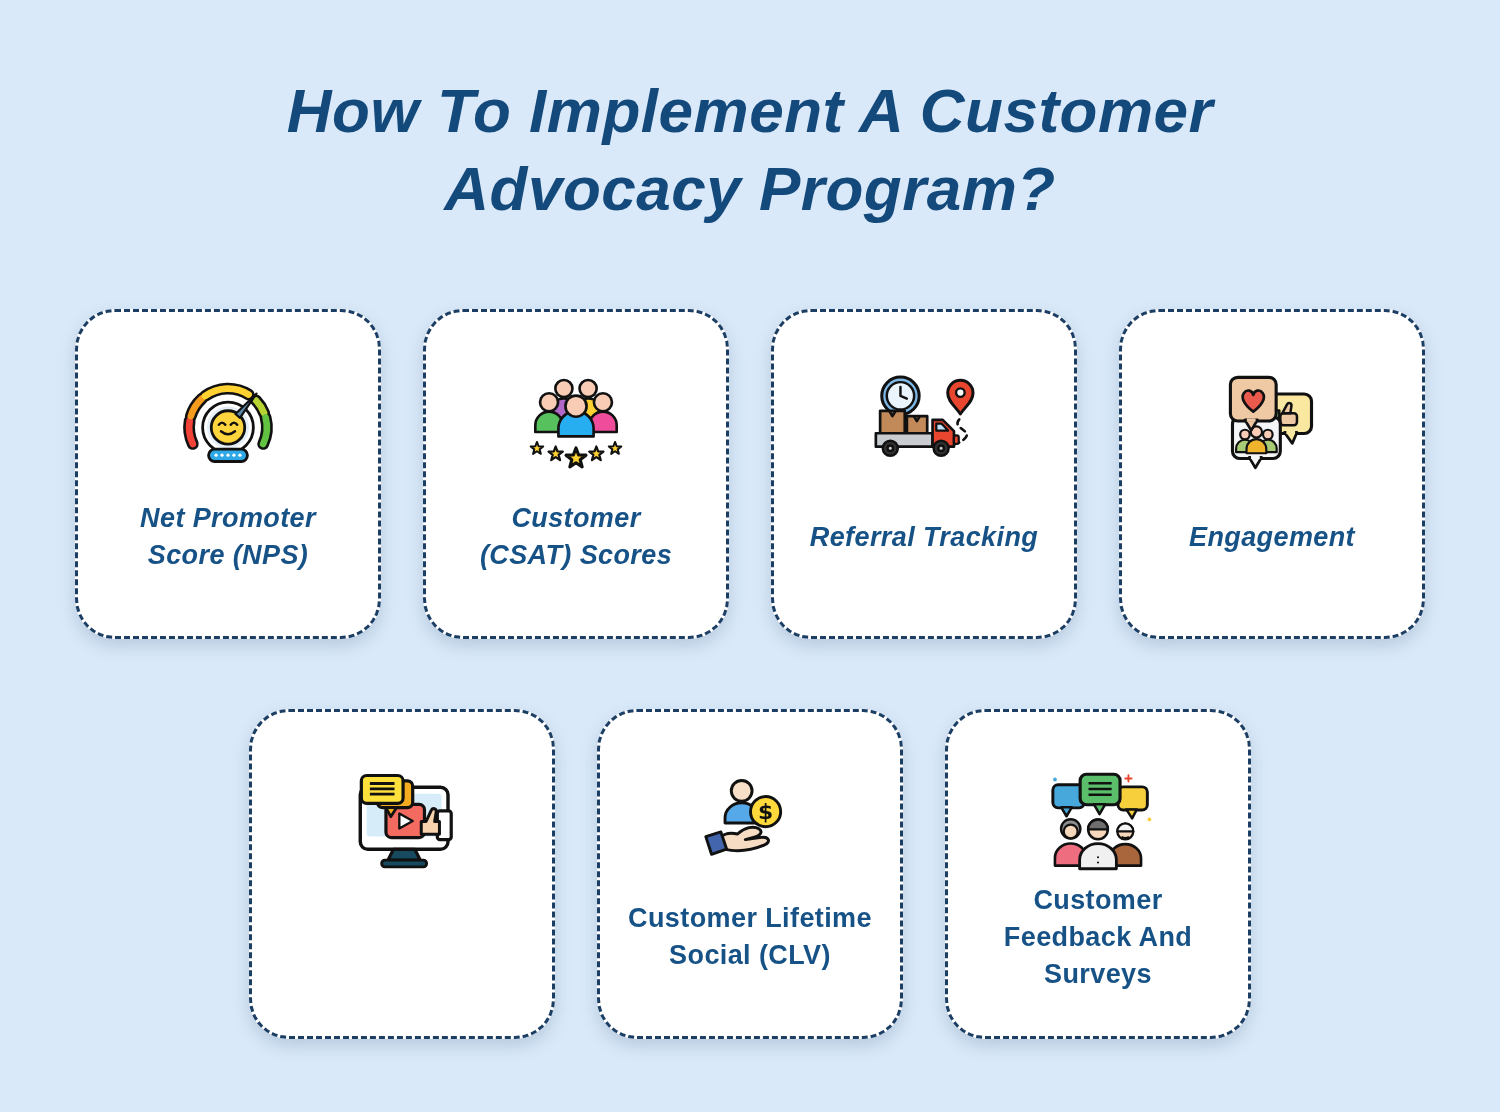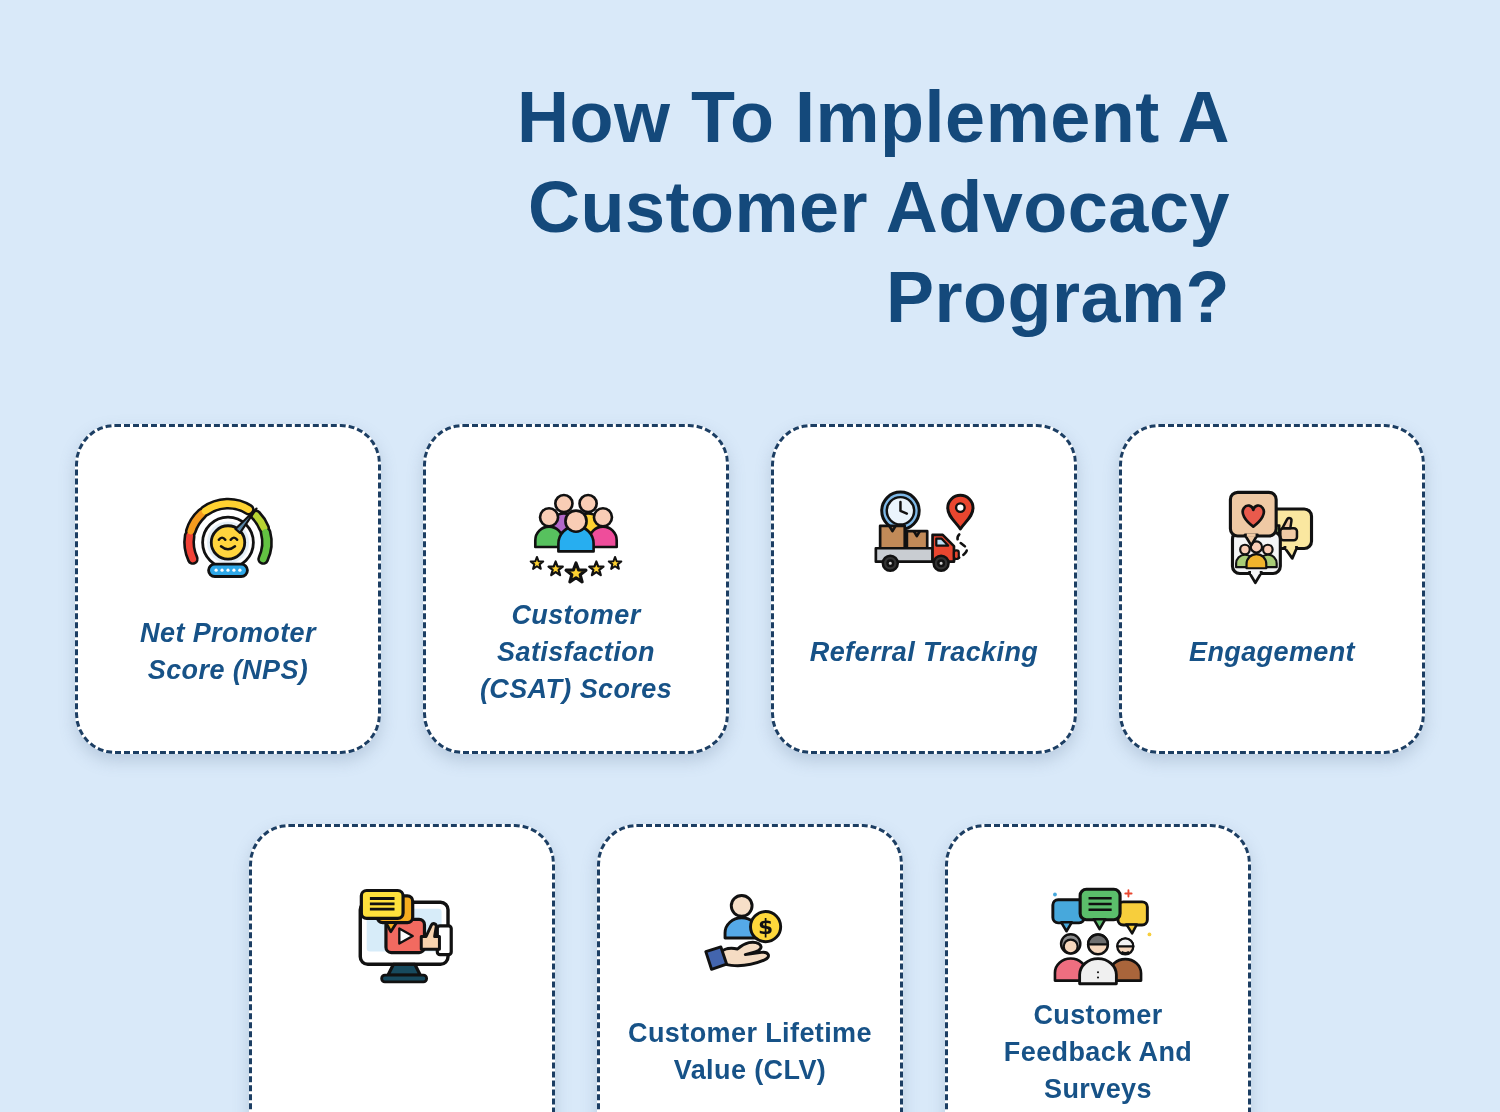--- a/index.html
+++ b/index.html
@@ -5,26 +5,27 @@
   * { margin:0; padding:0; box-sizing:border-box; }
   html,body { width:1500px; height:1112px; }
   body {
     background:#D9E9F9;
     font-family:"Liberation Sans","DejaVu Sans",sans-serif;
     overflow:hidden;
   }
   .title {
     margin:72px auto 0;
     max-width:960px;
-    text-align:right;
-    font-size:72px;
+    text-align:center;
+    font-size:62px;
     line-height:1.25;
     font-weight:700;
     letter-spacing:0.5px;
     color:#14497B;
+    font-style:italic;
   }
   .row {
     display:flex;
     justify-content:center;
     gap:42px;
   }
   .row-1 { margin-top:82px;font-style:italic; }
   .row-2 { margin-top:70px; }
   .card {
     position:relative;
@@ -128,21 +129,20 @@
           <use href="#st" transform="translate(14.5,75) scale(0.6)"></use>
           <use href="#st" transform="translate(31.5,80) scale(0.68)"></use>
           <use href="#st" transform="translate(50,84) scale(0.95)"></use>
           <use href="#st" transform="translate(68.5,80) scale(0.68)"></use>
           <use href="#st" transform="translate(85.5,75) scale(0.6)"></use>
         </g>
       </svg>
     </div>
     <div class="label-wrap">
       <span class="line">Customer</span>
-      <span class="line">Satisfaction</span>
       <span class="line">(CSAT) Scores</span>
     </div>
   </div>
 
   <div class="card">
     <div class="icon-wrap">
       <svg viewBox="0 0 110 100" width="118" height="107">
         <g stroke="#111" stroke-linejoin="round">
           <circle cx="33" cy="26" r="17.5" fill="#7FB9E8" stroke-width="2.8"></circle>
           <circle cx="33" cy="26" r="12.8" fill="#EAF4FC" stroke-width="2.3"></circle>
@@ -244,21 +244,21 @@
           <circle cx="42" cy="21" r="10" fill="#F7DFC8" stroke-width="2.8"></circle>
           <circle cx="65" cy="41" r="14.5" fill="#FFD83B" stroke-width="2.8"></circle>
           <text x="65" y="48.5" text-anchor="middle" font-family="'DejaVu Sans',sans-serif" font-size="21" font-weight="bold" fill="#111" stroke="none">$</text>
           <path d="M17 71 c4 -8 12 -10.5 21 -8.5 c7 -6.5 15.5 -8 20.5 -5 c4 2.4 2 6.3 -3.5 7.8 l-9.5 2.6 l15.5 -2.2 c7 -1 9.5 4.6 3 7.3 c-10 4.2 -21.5 6.4 -32 5.2 c-6.5 -0.8 -11.5 -2.6 -15 -4.6 z" fill="#F5DCC3" stroke-width="2.8"></path>
           <path d="M7.5 65 l14.5 -4.5 5.5 16.5 -14.5 5 z" fill="#4365AE" stroke-width="2.8"></path>
         </g>
       </svg>
     </div>
     <div class="label-wrap">
       <span class="line">Customer Lifetime</span>
-      <span class="line">Value (CLV)</span>
+      <span class="line">Social (CLV)</span>
       <span class="line"></span>
     </div>
   </div>
 
   <div class="card">
     <div class="icon-wrap">
       <svg viewBox="0 0 110 100" width="116" height="105">
         <g stroke="#111" stroke-linejoin="round">
           <rect x="12" y="15" width="30" height="22" rx="5" fill="#47A8DC" stroke-width="2.8"></rect>
           <path d="M20 36.5 h10 l-5 8.5 z" fill="#47A8DC" stroke-width="2.4"></path>

